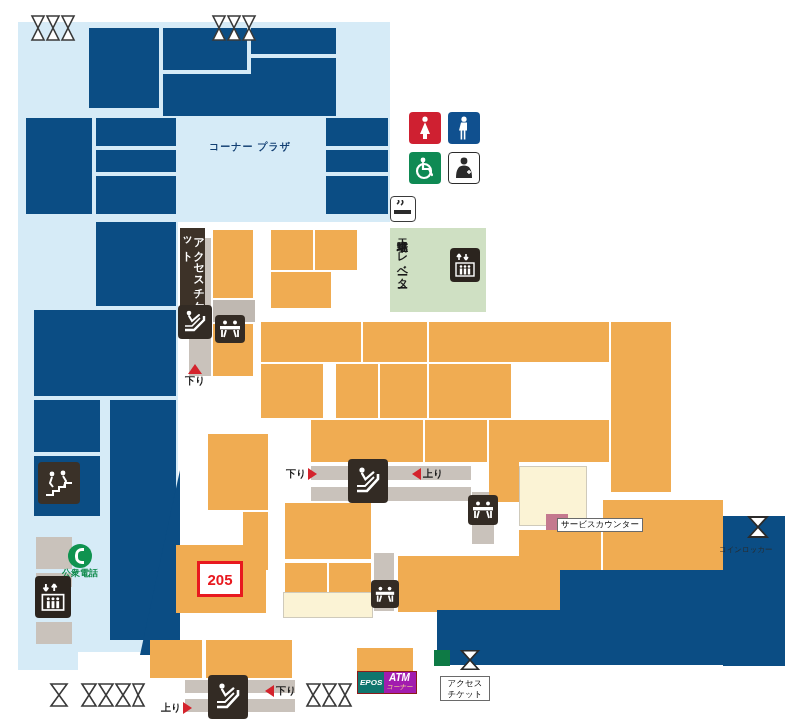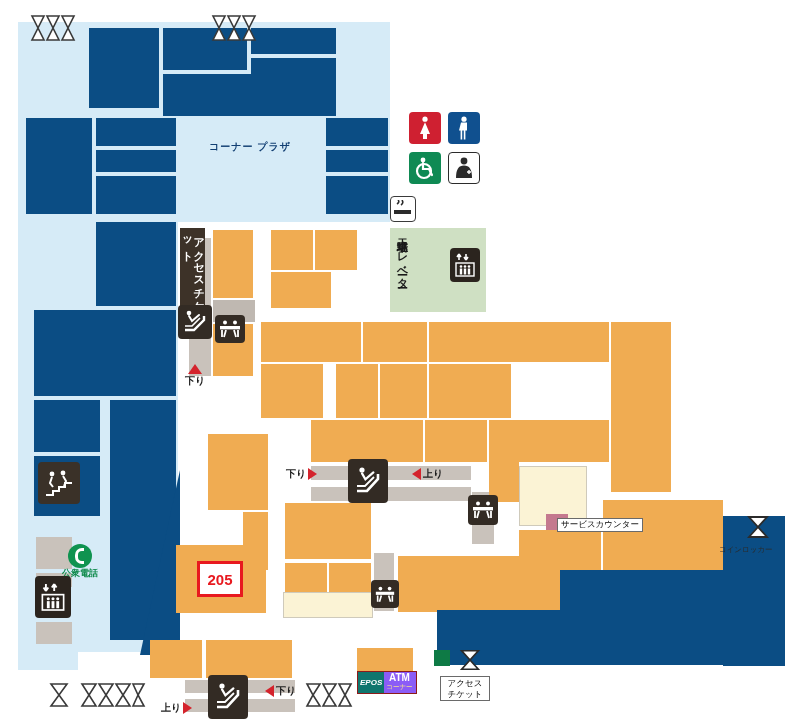--- a/index.html
+++ b/index.html
@@ -61,21 +61,21 @@
 
   
   .bowtie{position:absolute;display:flex;align-items:center;}
   .bowtie svg{display:block;}
 
   
   #epos{position:absolute;left:357px;top:671px;display:flex;align-items:stretch;
     border:1px solid #8d1a1a;}
   #epos .lg{background:#0f766e;color:#fff;font-size:8px;font-weight:bold;
     padding:6px 2px;display:flex;align-items:center;font-style:italic;}
-  #epos .rt{background:#8b5cf6;color:#fff;padding:1px 3px 1px 2px;text-align:center;}
+  #epos .rt{background:#a21caf;color:#fff;padding:1px 3px 1px 2px;text-align:center;font-style:italic;}
   #epos .rt .a{font-size:10px;font-weight:bold;line-height:1;}
   #epos .rt .b{font-size:6.5px;color:#ffe98a;line-height:1.1;}
 
   
   #svc-marker{position:absolute;left:546px;top:514px;width:22px;height:16px;background:#c4798f;}
   
   #wc-marker{position:absolute;left:434px;top:650px;width:16px;height:16px;background:#0e7a45;}
 
   
   #phone-wrap{position:absolute;left:62px;top:544px;text-align:right;}

